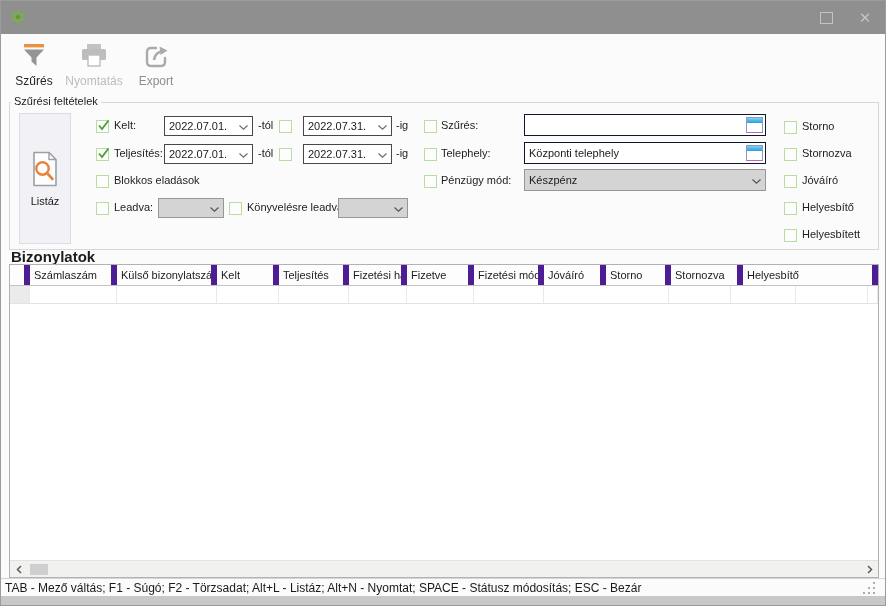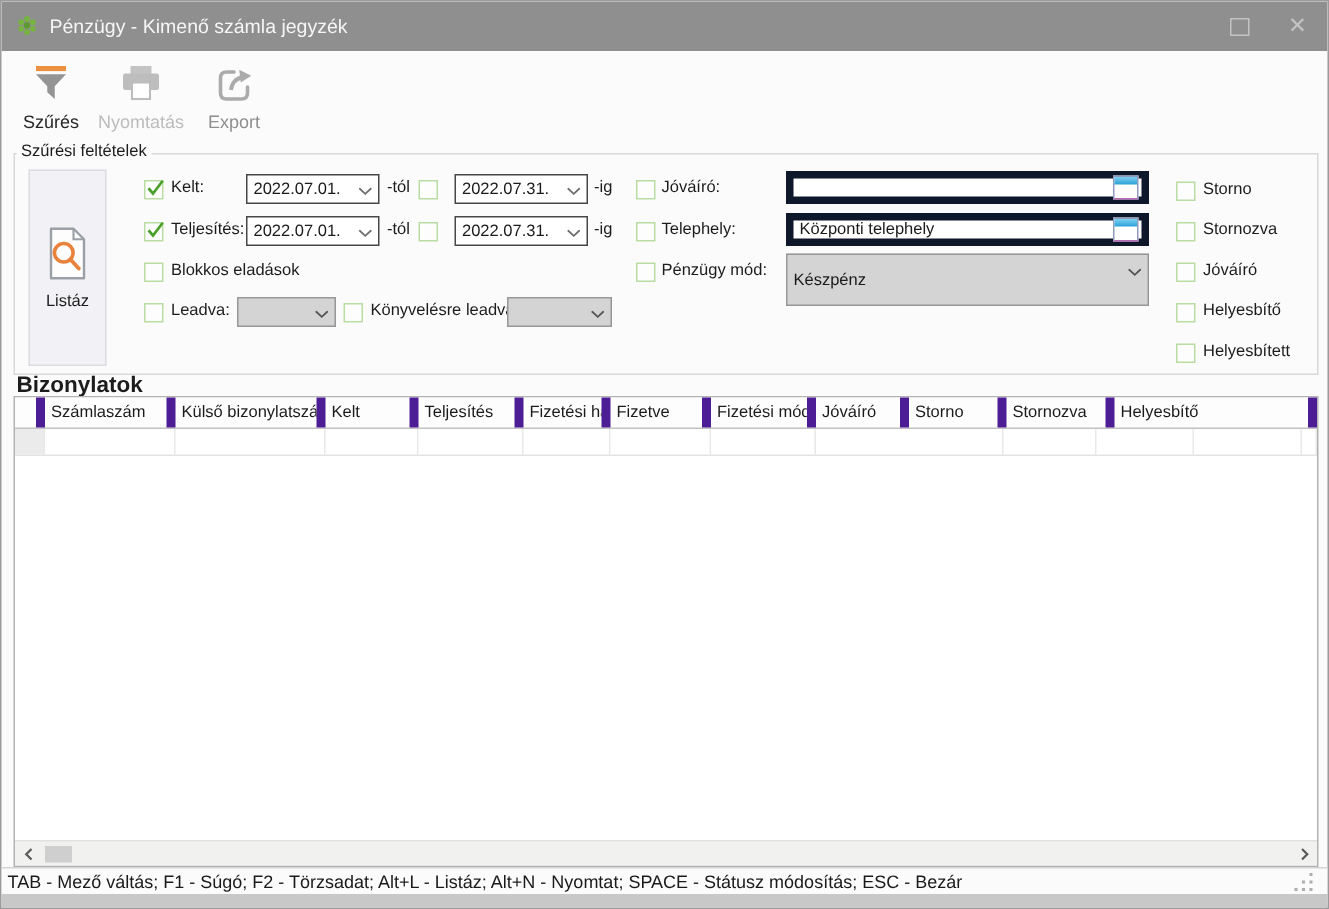--- a/index.html
+++ b/index.html
@@ -31,21 +31,21 @@
   .listaz{position:absolute;left:18px;top:112px;width:52px;height:131px;background:#f2f2f6;border:1px solid #dcdce2;
           display:flex;flex-direction:column;align-items:center;justify-content:center;gap:5px;padding:0;cursor:default;}
   .listaz .llabel{font-size:11px;color:#1c1c1c;}
   .flabel{position:absolute;font-size:11px;color:#1c1c1c;line-height:13px;white-space:nowrap;}
   .cb{position:absolute;width:13px;height:13px;border:1px solid #b9dca2;background:#fdfdfd;}
   .cb svg{position:absolute;left:0px;top:-2px;overflow:visible;}
   .combo{position:absolute;height:20px;background:#fff;border:1px solid #474747;font-size:11px;color:#1a1a1a;
          display:flex;align-items:center;padding:0 16px 0 4px;white-space:nowrap;}
   .combo .chev{position:absolute;right:4px;top:8px;}
   .combo.gray{background:#d4d4d4;border-color:#979797;}
-  .field{position:absolute;height:22px;border:5px solid #0f172a;background:#fff;display:flex;align-items:center;justify-content:center;}
+  .field{position:absolute;height:22px;border:1px solid #0f172a;background:#fff;display:flex;align-items:center;justify-content:center;}
   .field input{border:0;outline:0;flex:1;font-size:11px;color:#1a1a1a;padding:0 4px;background:transparent;height:100%;min-width:0;}
   .lk{position:relative;width:17px;height:16px;margin-right:2px;background:#fff;border:1px solid #8f9bbd;border-bottom-color:#b76ab7;flex-shrink:0;}
   .lk-top{position:absolute;left:0;top:0;right:0;height:5px;background:linear-gradient(#7dd0f2,#2ba0d8);}
   
   .biz-label{position:absolute;left:10px;top:247px;font-size:15px;color:#1c1c1c;font-weight:bold;}
   .grid{position:absolute;left:8px;top:263px;width:870px;height:314px;border:1px solid #b2b2b2;background:#fff;}
   .thead{display:flex;height:21px;border-bottom:1px solid #c2c2c2;background:#fdfdfd;}
   .hcell{height:100%;line-height:20px;border-right:6px solid #4c1d95;padding-left:4px;font-size:11px;color:#1b1b1b;
          white-space:nowrap;overflow:hidden;flex-shrink:0;}
   .erow{display:flex;height:18px;border-bottom:1px solid #e3e3e3;}
@@ -73,21 +73,20 @@
   <div class="titlebar">
     <svg class="title-icon" viewBox="0 0 16 16">
       <circle cx="8" cy="3.6" r="1.9" fill="#77b43f"></circle>
       <circle cx="11.9" cy="5.8" r="1.9" fill="#77b43f"></circle>
       <circle cx="11.9" cy="10.2" r="1.9" fill="#77b43f"></circle>
       <circle cx="8" cy="12.4" r="1.9" fill="#77b43f"></circle>
       <circle cx="4.1" cy="10.2" r="1.9" fill="#77b43f"></circle>
       <circle cx="4.1" cy="5.8" r="1.9" fill="#77b43f"></circle>
       <circle cx="8" cy="8" r="2.1" fill="#5d9a2f"></circle>
     </svg>
-    <span class="title-text">Pénzügy - Kimenő számla jegyzék</span>
     <span class="btn-max"></span>
     <span class="btn-close">✕</span>
   </div>
 
   <div class="toolbar">
     <button class="tbtn tbtn-szures">
       <span class="ticon">
         <svg width="26" height="28" viewBox="0 0 26 28">
           <rect x="3" y="2" width="20" height="3.4" fill="#ec9140"></rect>
           <polygon points="3,7.5 23,7.5 15.5,15.5 15.5,24 10.5,19.5 10.5,15.5" fill="#949494"></polygon>
@@ -190,40 +189,40 @@
   <span class="cb" style="left:228px;top:201px;"></span>
   <span class="flabel" style="left:246px;top:200px;">Könyvelésre leadva:</span>
   <span class="combo gray" style="left:337px;top:197px;width:70px;">
     <span></span>
     <svg class="chev" width="9" height="5">
         <polyline points="0.5,0.5 4.5,4.2 8.5,0.5" fill="none" stroke="#555" stroke-width="1.2"></polyline>
       </svg>
   </span>
 
   <span class="cb" style="left:423px;top:119px;"></span>
-  <span class="flabel" style="left:440px;top:118px;">Jóváíró:</span>
+  <span class="flabel" style="left:440px;top:118px;">Szűrés:</span>
   <span class="field" style="left:523px;top:113px;width:242px;">
     <input value="" style="">
     <span class="lk">
         <span class="lk-top"></span>
       </span>
   </span>
 
   <span class="cb" style="left:423px;top:147px;"></span>
   <span class="flabel" style="left:440px;top:146px;">Telephely:</span>
   <span class="field" style="left:523px;top:141px;width:242px;">
     <input value="Központi telephely" style="">
     <span class="lk">
         <span class="lk-top"></span>
       </span>
   </span>
 
   <span class="cb" style="left:423px;top:174px;"></span>
   <span class="flabel" style="left:440px;top:173px;">Pénzügy mód:</span>
-  <span class="combo gray" style="left:523px;top:168px;width:242px;height:35px;">
+  <span class="combo gray" style="left:523px;top:168px;width:242px;height:22px;">
     <span>Készpénz</span>
     <svg class="chev" style="top:9px;" width="9" height="5">
         <polyline points="0.5,0.5 4.5,4.2 8.5,0.5" fill="none" stroke="#555" stroke-width="1.2"></polyline>
       </svg>
   </span>
 
   <span class="cb" style="left:783px;top:120px;"></span>
   <span class="flabel" style="left:801px;top:119px;">Storno</span>
   <span class="cb" style="left:783px;top:147px;"></span>
   <span class="flabel" style="left:801px;top:146px;">Stornozva</span>

